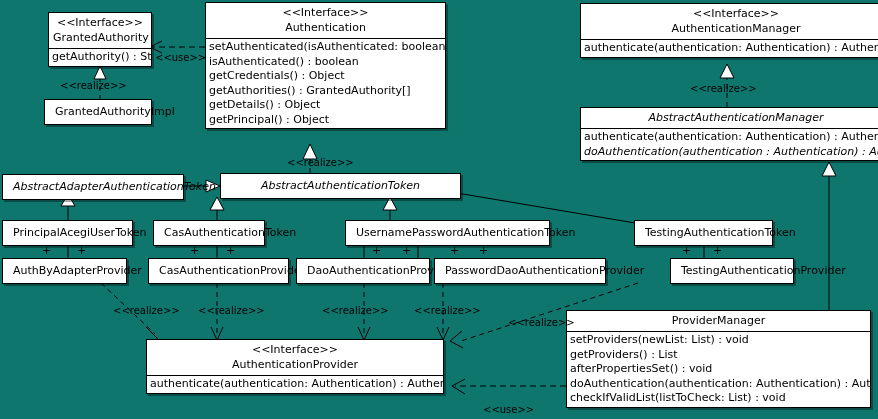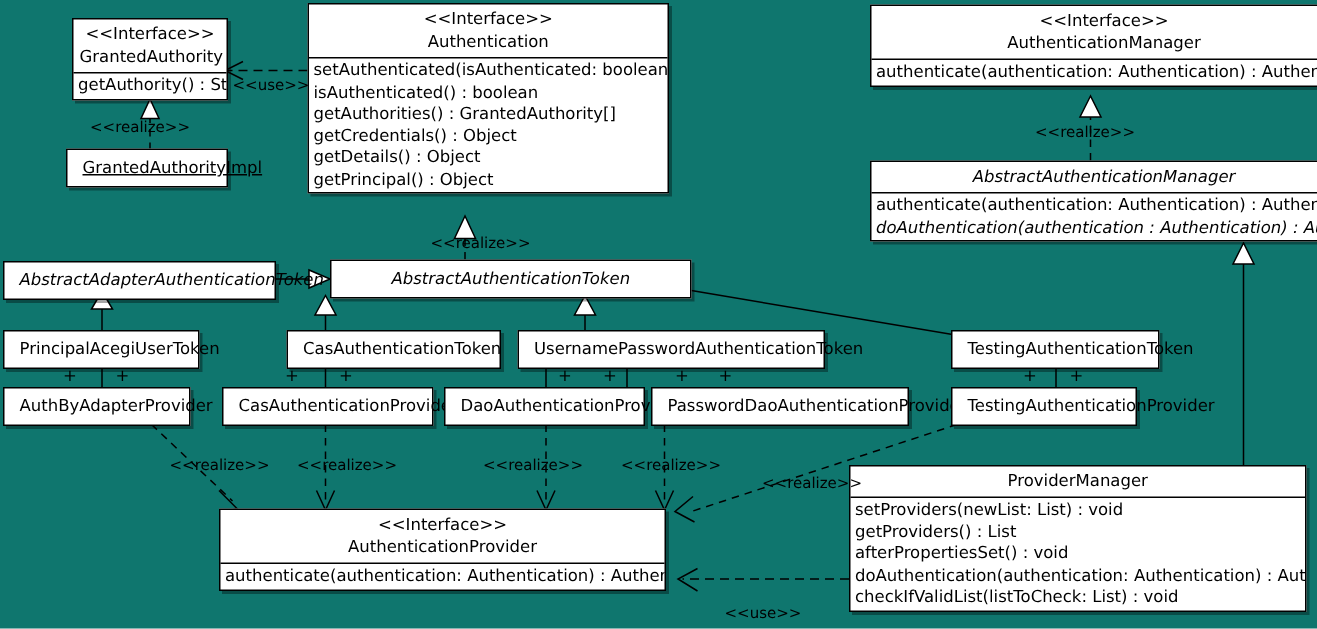--- a/index.html
+++ b/index.html
@@ -173,36 +173,36 @@
   <div class="uml-box" style="left:48px; top:12px; width:104px;">
     <div class="uml-head with-sep">
       <span class="stereo">&lt;&lt;Interface&gt;&gt;</span>
       <span class="cname">GrantedAuthority</span>
     </div>
     <div class="uml-ops">
       <span class="op">getAuthority() : String</span>
     </div>
   </div>
 
-  <div class="uml-box simple" style="left:44px; top:99px; width:108px;text-decoration:underline;">
+  <div class="uml-box simple" style="left:44px; top:99px; width:108px;">
     <div class="uml-head">
       <span class="cname">GrantedAuthorityImpl</span>
     </div>
   </div>
 
   <div class="uml-box" style="left:205px; top:2px; width:241px;">
     <div class="uml-head with-sep">
       <span class="stereo">&lt;&lt;Interface&gt;&gt;</span>
       <span class="cname">Authentication</span>
     </div>
     <div class="uml-ops">
       <span class="op">setAuthenticated(isAuthenticated: boolean) : void</span>
       <span class="op">isAuthenticated() : boolean</span>
+      <span class="op">getCredentials() : Object</span>
       <span class="op">getAuthorities() : GrantedAuthority[]</span>
-      <span class="op">getCredentials() : Object</span>
       <span class="op">getDetails() : Object</span>
       <span class="op">getPrincipal() : Object</span>
     </div>
   </div>
 
   <div class="uml-box" style="left:580px; top:3px; width:312px;">
     <div class="uml-head with-sep">
       <span class="stereo">&lt;&lt;Interface&gt;&gt;</span>
       <span class="cname">AuthenticationManager</span>
     </div>
@@ -232,21 +232,21 @@
       <span class="cname abstract">AbstractAuthenticationToken</span>
     </div>
   </div>
 
   <div class="uml-box simple" style="left:2px; top:220px; width:131px;">
     <div class="uml-head">
       <span class="cname">PrincipalAcegiUserToken</span>
     </div>
   </div>
 
-  <div class="uml-box simple" style="left:153px; top:220px; width:143px;margin-left:38px;">
+  <div class="uml-box simple" style="left:153px; top:220px; width:112px;">
     <div class="uml-head">
       <span class="cname">CasAuthenticationToken</span>
     </div>
   </div>
 
   <div class="uml-box simple" style="left:345px; top:220px; width:205px;">
     <div class="uml-head">
       <span class="cname">UsernamePasswordAuthenticationToken</span>
     </div>
   </div>
@@ -274,21 +274,21 @@
       <span class="cname">DaoAuthenticationProvider</span>
     </div>
   </div>
 
   <div class="uml-box simple" style="left:434px; top:258px; width:172px;">
     <div class="uml-head">
       <span class="cname">PasswordDaoAuthenticationProvider</span>
     </div>
   </div>
 
-  <div class="uml-box simple" style="left:634px; top:258px; width:124px;">
+  <div class="uml-box simple" style="left:670px; top:258px; width:124px;">
     <div class="uml-head">
       <span class="cname">TestingAuthenticationProvider</span>
     </div>
   </div>
 
   <div class="uml-box" style="left:146px; top:339px; width:298px;">
     <div class="uml-head with-sep">
       <span class="stereo">&lt;&lt;Interface&gt;&gt;</span>
       <span class="cname">AuthenticationProvider</span>
     </div>

